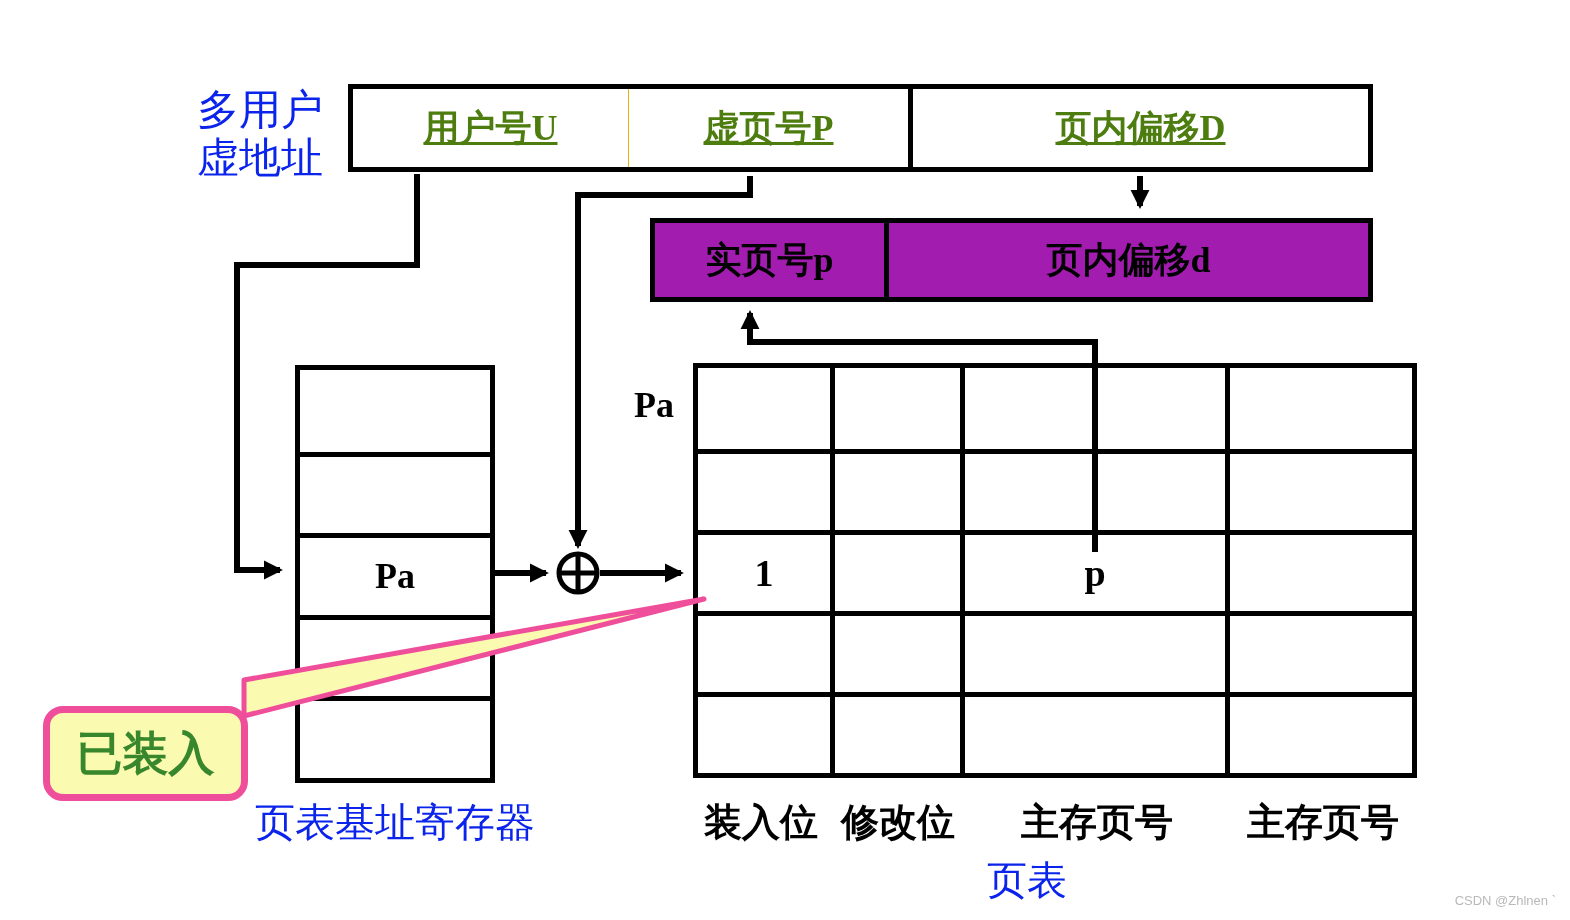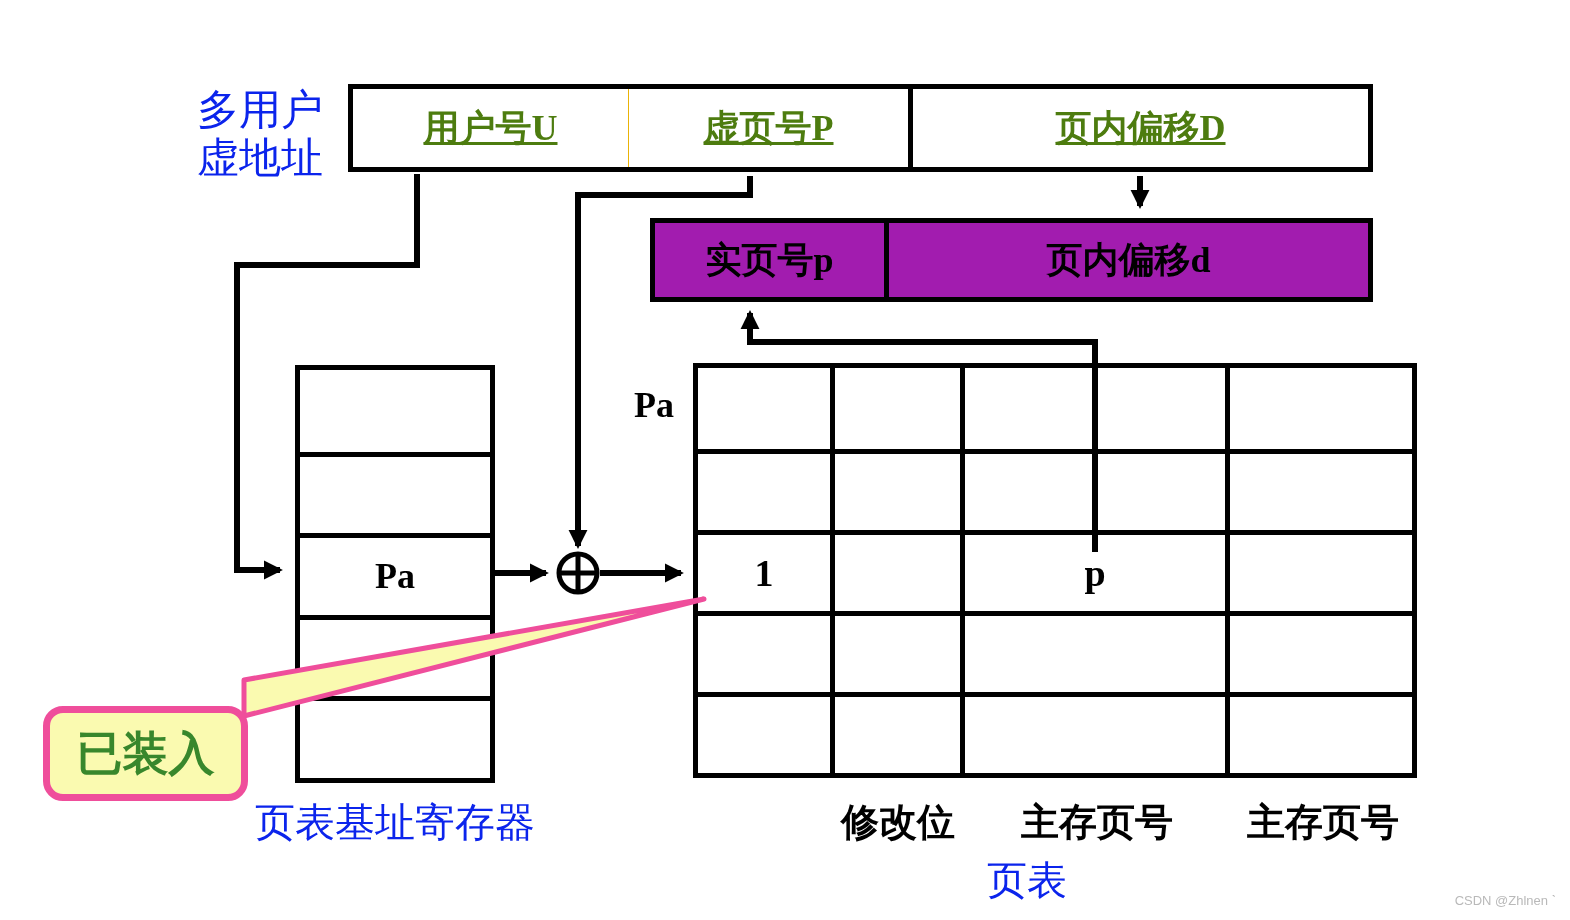--- a/index.html
+++ b/index.html
@@ -138,20 +138,21 @@
     <div class="cell"></div>
     <div class="cell"></div>
     <div class="cell"></div>
     <div class="cell"></div>
     <div class="cell"></div>
     <div class="cell"></div>
     <div class="cell"></div>
   </div>
 
   <div class="abs blue center-x caption-base">页表基址寄存器</div>
+  <div class="abs center-x col-label" style="left:761px;">装入位</div>
   <div class="abs center-x col-label" style="left:898px;font-family:Liberation Mono, monospace;">修改位</div>
   <div class="abs center-x col-label" style="left:1097px;">主存页号</div>
   <div class="abs center-x col-label" style="left:1323px;">主存页号</div>
   <div class="abs blue center-x caption-page">页表</div>
 
   <svg class="abs overlay" width="1570" height="920" viewBox="0 0 1570 920">
     <defs>
       <marker id="ah" viewBox="0 0 10 10" refX="8.5" refY="5" markerWidth="3.2" markerHeight="3.2" orient="auto-start-reverse">
         <path d="M0,0 L10,5 L0,10 z" fill="#000"></path>
       </marker>

